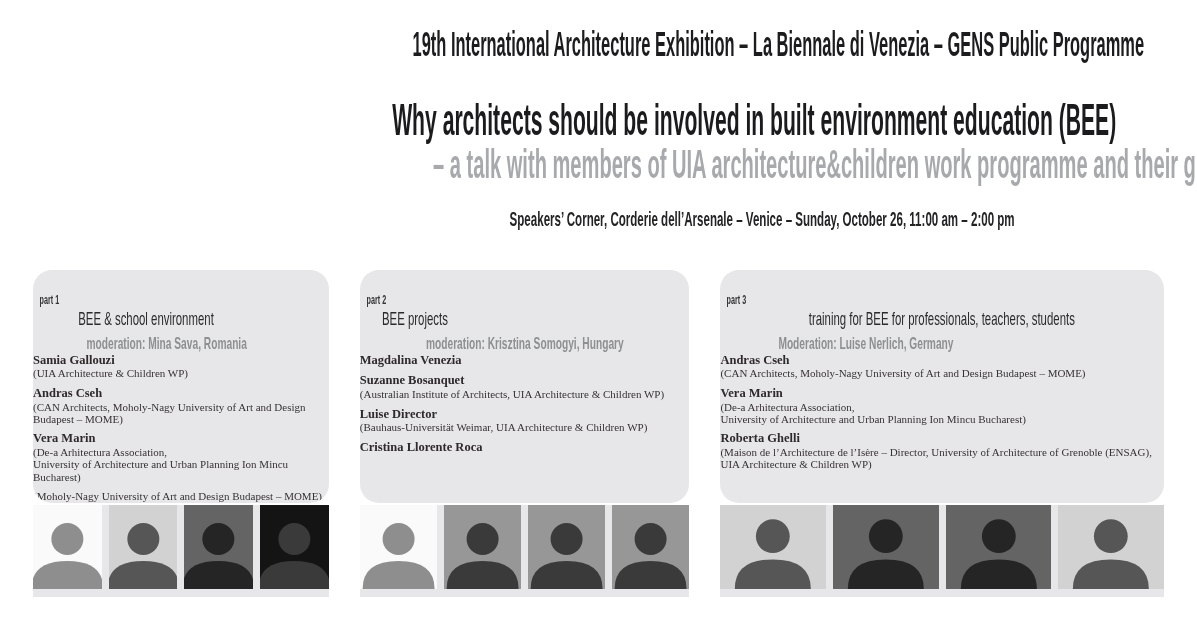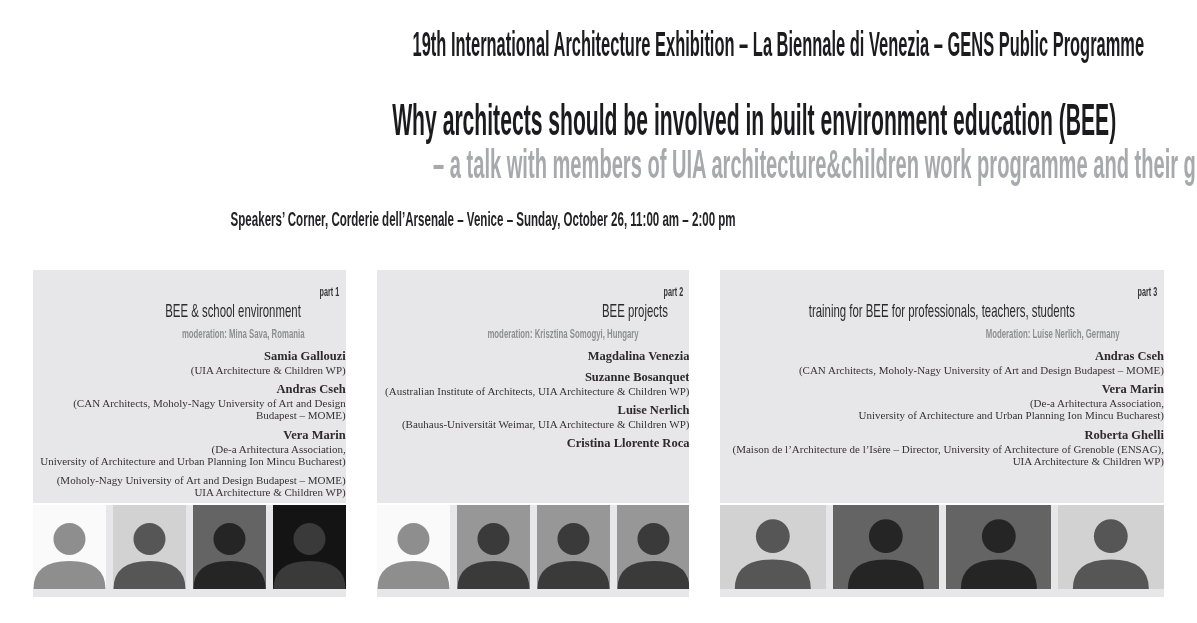--- a/index.html
+++ b/index.html
@@ -2,51 +2,51 @@
 <html><head>
 <meta charset="utf-8">
 <style>
   html,body{margin:0;padding:0;}
   body{
     width:1197px;height:623px;position:relative;overflow:hidden;
     background:#ffffff;
     font-family:"Liberation Sans", sans-serif;
     color:#1d1d1f;
   }
-  .centerline{position:absolute;left:0;width:1197px;text-align:left;white-space:nowrap;}
+  .centerline{position:absolute;left:0;width:1197px;text-align:right;white-space:nowrap;}
   .cond{display:inline-block;transform-origin:50% 50%;white-space:nowrap;}
 
   .top-header{top:24px;font-size:35px;font-weight:bold;color:#1c1c1e;}
   .top-header .cond{transform:scaleX(0.47);}
 
   .main-title{top:95px;font-size:44px;font-weight:bold;color:#1b1b1d;}
   .main-title .cond{transform:scaleX(0.48);}
 
   .sub-title{top:141px;font-size:41px;font-weight:bold;color:#a7a9ac;}
   .sub-title .cond{transform:scaleX(0.49);}
 
   .date-line{top:207px;font-size:21px;font-weight:bold;color:#232325;padding-left:24px;}
   .date-line .cond{transform:scaleX(0.55);}
 
   .columns{
     position:absolute;top:270px;left:33px;width:1131px;
     display:grid;grid-template-columns:repeat(3,1fr);gap:31px;
   }
   .panel{
     background:#e7e7e9;height:233px;overflow:hidden;
-    text-align:right;padding-top:16px;box-sizing:border-box;
+    text-align:left;padding-top:24px;box-sizing:border-box;border-radius:19px;
   }
   .part-label{font-size:12px;font-weight:bold;color:#353537;line-height:1.1;}
   .part-label .cond{transform:scaleX(0.6);}
   .part-heading{font-size:19px;font-weight:normal;color:#2b2b2d;line-height:1.15;margin-top:1px;}
   .part-heading .cond{transform:scaleX(0.6);}
-  .moderation{font-size:13px;font-weight:bold;color:#8d8f92;line-height:1.1;margin-top:5px;}
+  .moderation{font-size:17px;font-weight:bold;color:#8d8f92;line-height:1.1;margin-top:5px;}
   .moderation .cond{transform:scaleX(0.6);}
 
-  .speakers{margin-top:9px;}
+  .speakers{}
   .speaker{margin-bottom:7px;font-family:"Liberation Serif", serif;color:#2e292b;}
   .speaker-name{font-size:12.5px;font-weight:bold;line-height:1.1;}
   .speaker-affil{font-size:11px;line-height:1.12;white-space:pre-line;color:#373234;}
 
   .photo-strip{
     margin-top:2px;background:#e7e7e9;height:92px;
     display:flex;gap:7px;padding:0;box-sizing:border-box;align-items:flex-start;
   }
   .photo{flex:1 1 0;height:84px;overflow:hidden;position:relative;}
   .photo svg{display:block;width:100%;height:100%;}
@@ -137,21 +137,21 @@
       <div class="moderation"><span class="cond">moderation: Krisztina Somogyi, Hungary</span></div>
       <div class="speakers">
         <div class="speaker">
           <div class="speaker-name">Magdalina Venezia</div>
         </div>
         <div class="speaker">
           <div class="speaker-name">Suzanne Bosanquet</div>
           <div class="speaker-affil">(Australian Institute of Architects, UIA Architecture &amp; Children WP)</div>
         </div>
         <div class="speaker">
-          <div class="speaker-name">Luise Nerlich</div>
+          <div class="speaker-name">Luise Director</div>
           <div class="speaker-affil">(Bauhaus-Universität Weimar, UIA Architecture &amp; Children WP)</div>
         </div>
         <div class="speaker">
           <div class="speaker-name">Cristina Llorente Roca</div>
         </div>
       </div>
     </div>
     <div class="photo-strip">
       <div class="photo" data-tone="white">
         <svg viewBox="0 0 100 84" preserveAspectRatio="xMidYMax slice">

